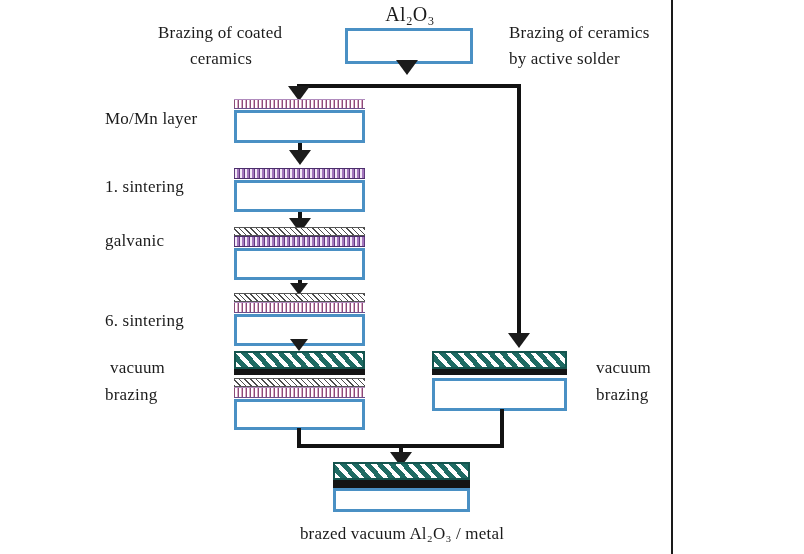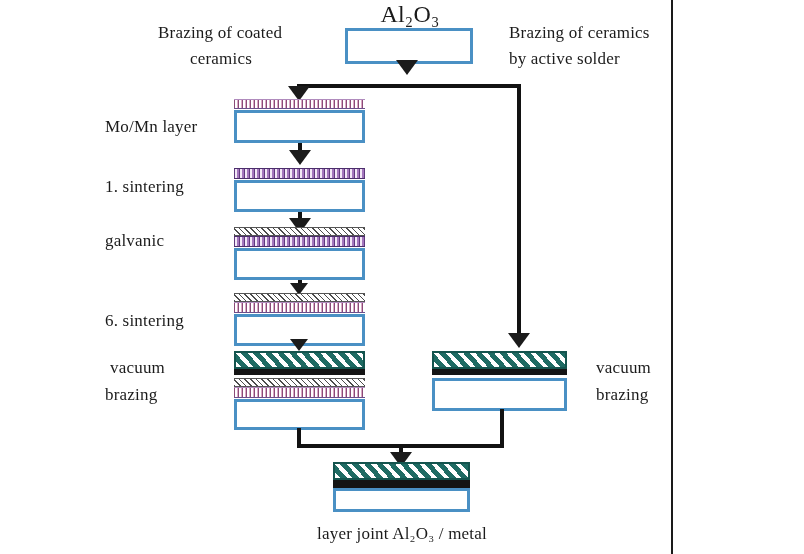--- a/index.html
+++ b/index.html
@@ -112,42 +112,42 @@
     border-top-width: 12px;
   }
 </style>
 </head>
 <body>
 
 <div id="diagram-root">
 
   <div class="img-border-right"></div>
 
-  <div class="lbl center" style="left:345px; top:2px; width:130px; font-size:24px;">Al₂O₃</div>
+  <div class="lbl center" style="left:345px; top:2px; width:130px; font-size:20px;">Al₂O₃</div>
 
   <div class="ceramic" style="left:345px; top:28px; width:128px; height:36px;"></div>
 
   <div class="lbl" style="left:158px; top:20px;">Brazing of coated</div>
   <div class="lbl" style="left:158px; top:46px;margin-left:32px;">ceramics</div>
 
   <div class="lbl" style="left:509px; top:46px;">by active solder</div>
   <div class="lbl" style="left:509px; top:20px;">Brazing of ceramics</div>
 
   <div class="line-v" style="left:405px; top:64px; width:4px; height:8px;"></div>
   <div class="arrow-down" style="left:396px; top:60px;"></div>
 
   <div class="line-h" style="left:297px; top:84px; width:224px; height:4px;"></div>
 
   <div class="line-v" style="left:297px; top:84px; width:4px; height:6px;"></div>
   <div class="arrow-down" style="left:288px; top:86px;"></div>
 
   <div class="line-v" style="left:517px; top:84px; width:4px; height:253px;"></div>
   <div class="arrow-down" style="left:508px; top:333px;"></div>
 
-  <div class="lbl" style="left:105px; top:114px;">Mo/Mn layer</div>
+  <div class="lbl" style="left:105px; top:106px;">Mo/Mn layer</div>
 
   <div class="layer layer-momn" style="left:234px; top:99px; width:131px; height:10px;"></div>
   <div class="ceramic" style="left:234px; top:110px; width:131px; height:33px;"></div>
 
   <div class="line-v" style="left:298px; top:143px; width:4px; height:10px;"></div>
   <div class="arrow-down" style="left:289px; top:150px;"></div>
 
   <div class="lbl" style="left:105px; top:174px;">1. sintering</div>
 
   <div class="layer layer-momn-sint" style="left:234px; top:168px; width:131px; height:11px;"></div>
@@ -195,15 +195,15 @@
   <div class="line-v" style="left:297px; top:428px; width:4px; height:20px;"></div>
   <div class="line-v" style="left:500px; top:409px; width:4px; height:39px;"></div>
   <div class="line-h" style="left:297px; top:444px; width:207px; height:4px;"></div>
   <div class="line-v" style="left:399px; top:444px; width:4px; height:12px;"></div>
   <div class="arrow-down" style="left:390px; top:452px;"></div>
 
   <div class="layer layer-metal" style="left:333px; top:462px; width:137px; height:18px;"></div>
   <div class="layer layer-solder" style="left:333px; top:480px; width:137px; height:8px;"></div>
   <div class="ceramic" style="left:333px; top:488px; width:137px; height:24px;"></div>
 
-  <div class="lbl center" style="left:252px; top:521px; width:300px; font-size:17px;">layer joint Al₂O₃ / metal</div>
+  <div class="lbl center" style="left:252px; top:521px; width:300px; font-size:17px;">brazed vacuum Al₂O₃ / metal</div>
 
 </div>
 
 </body></html>

